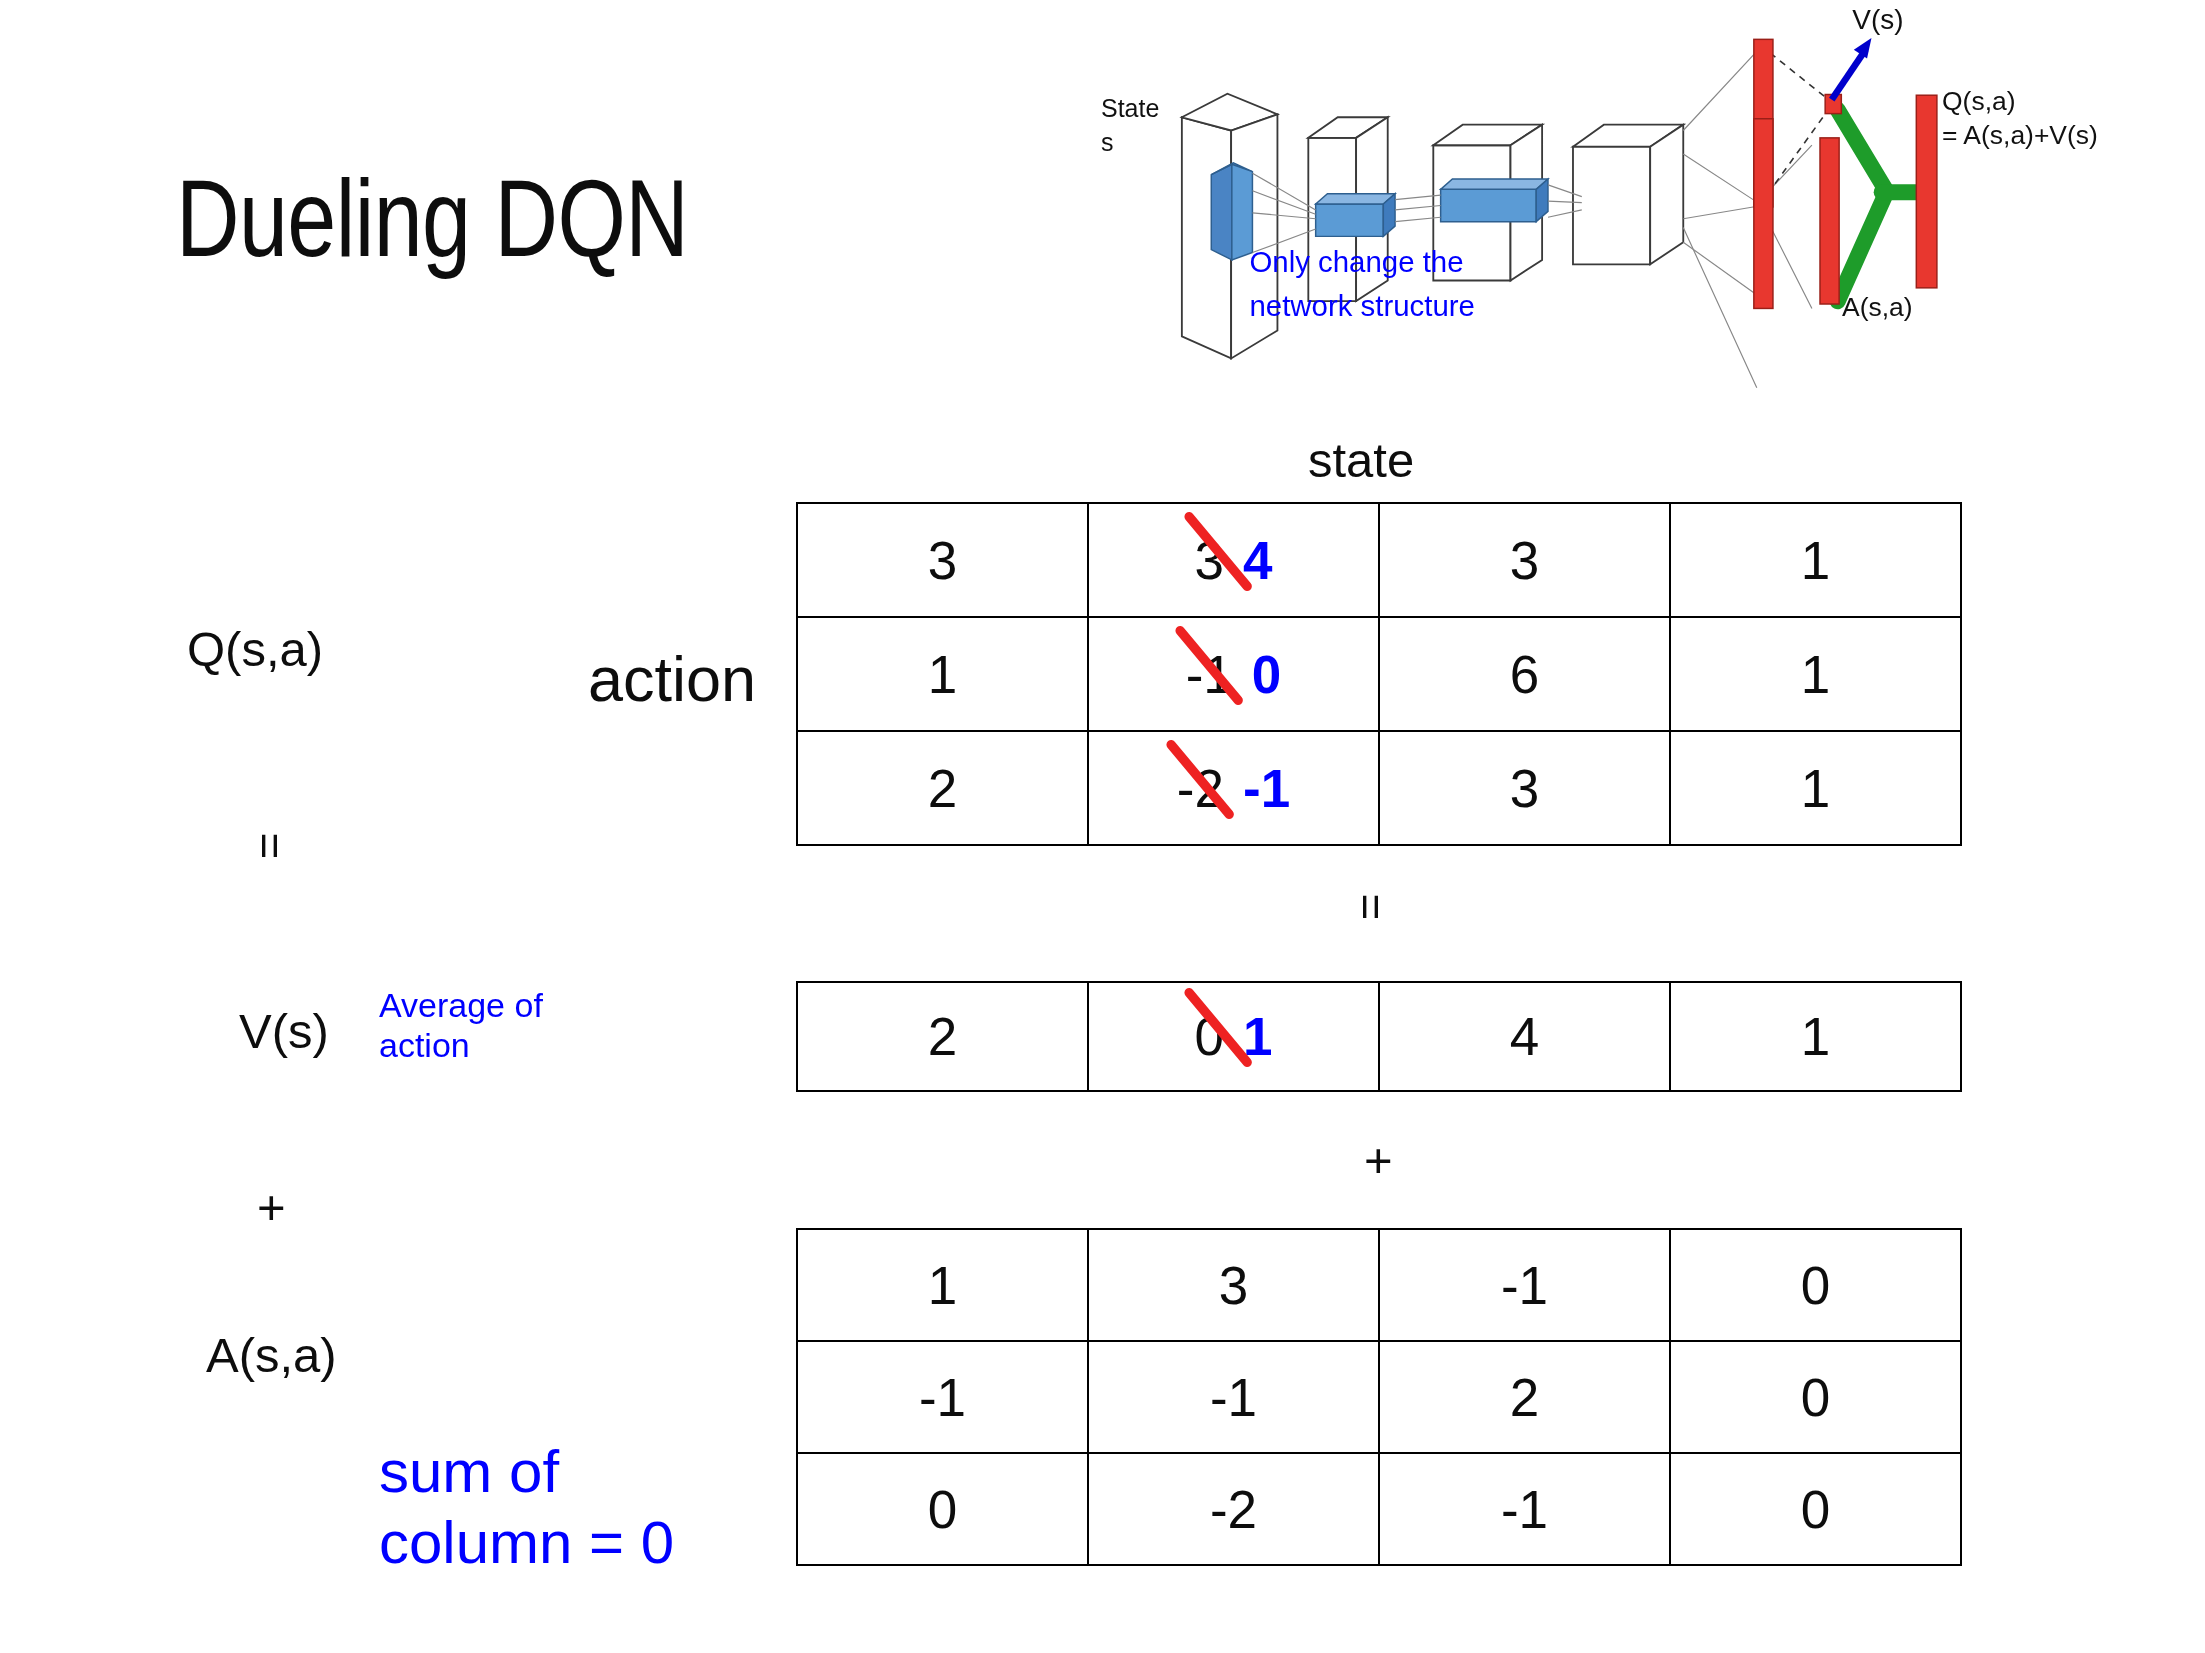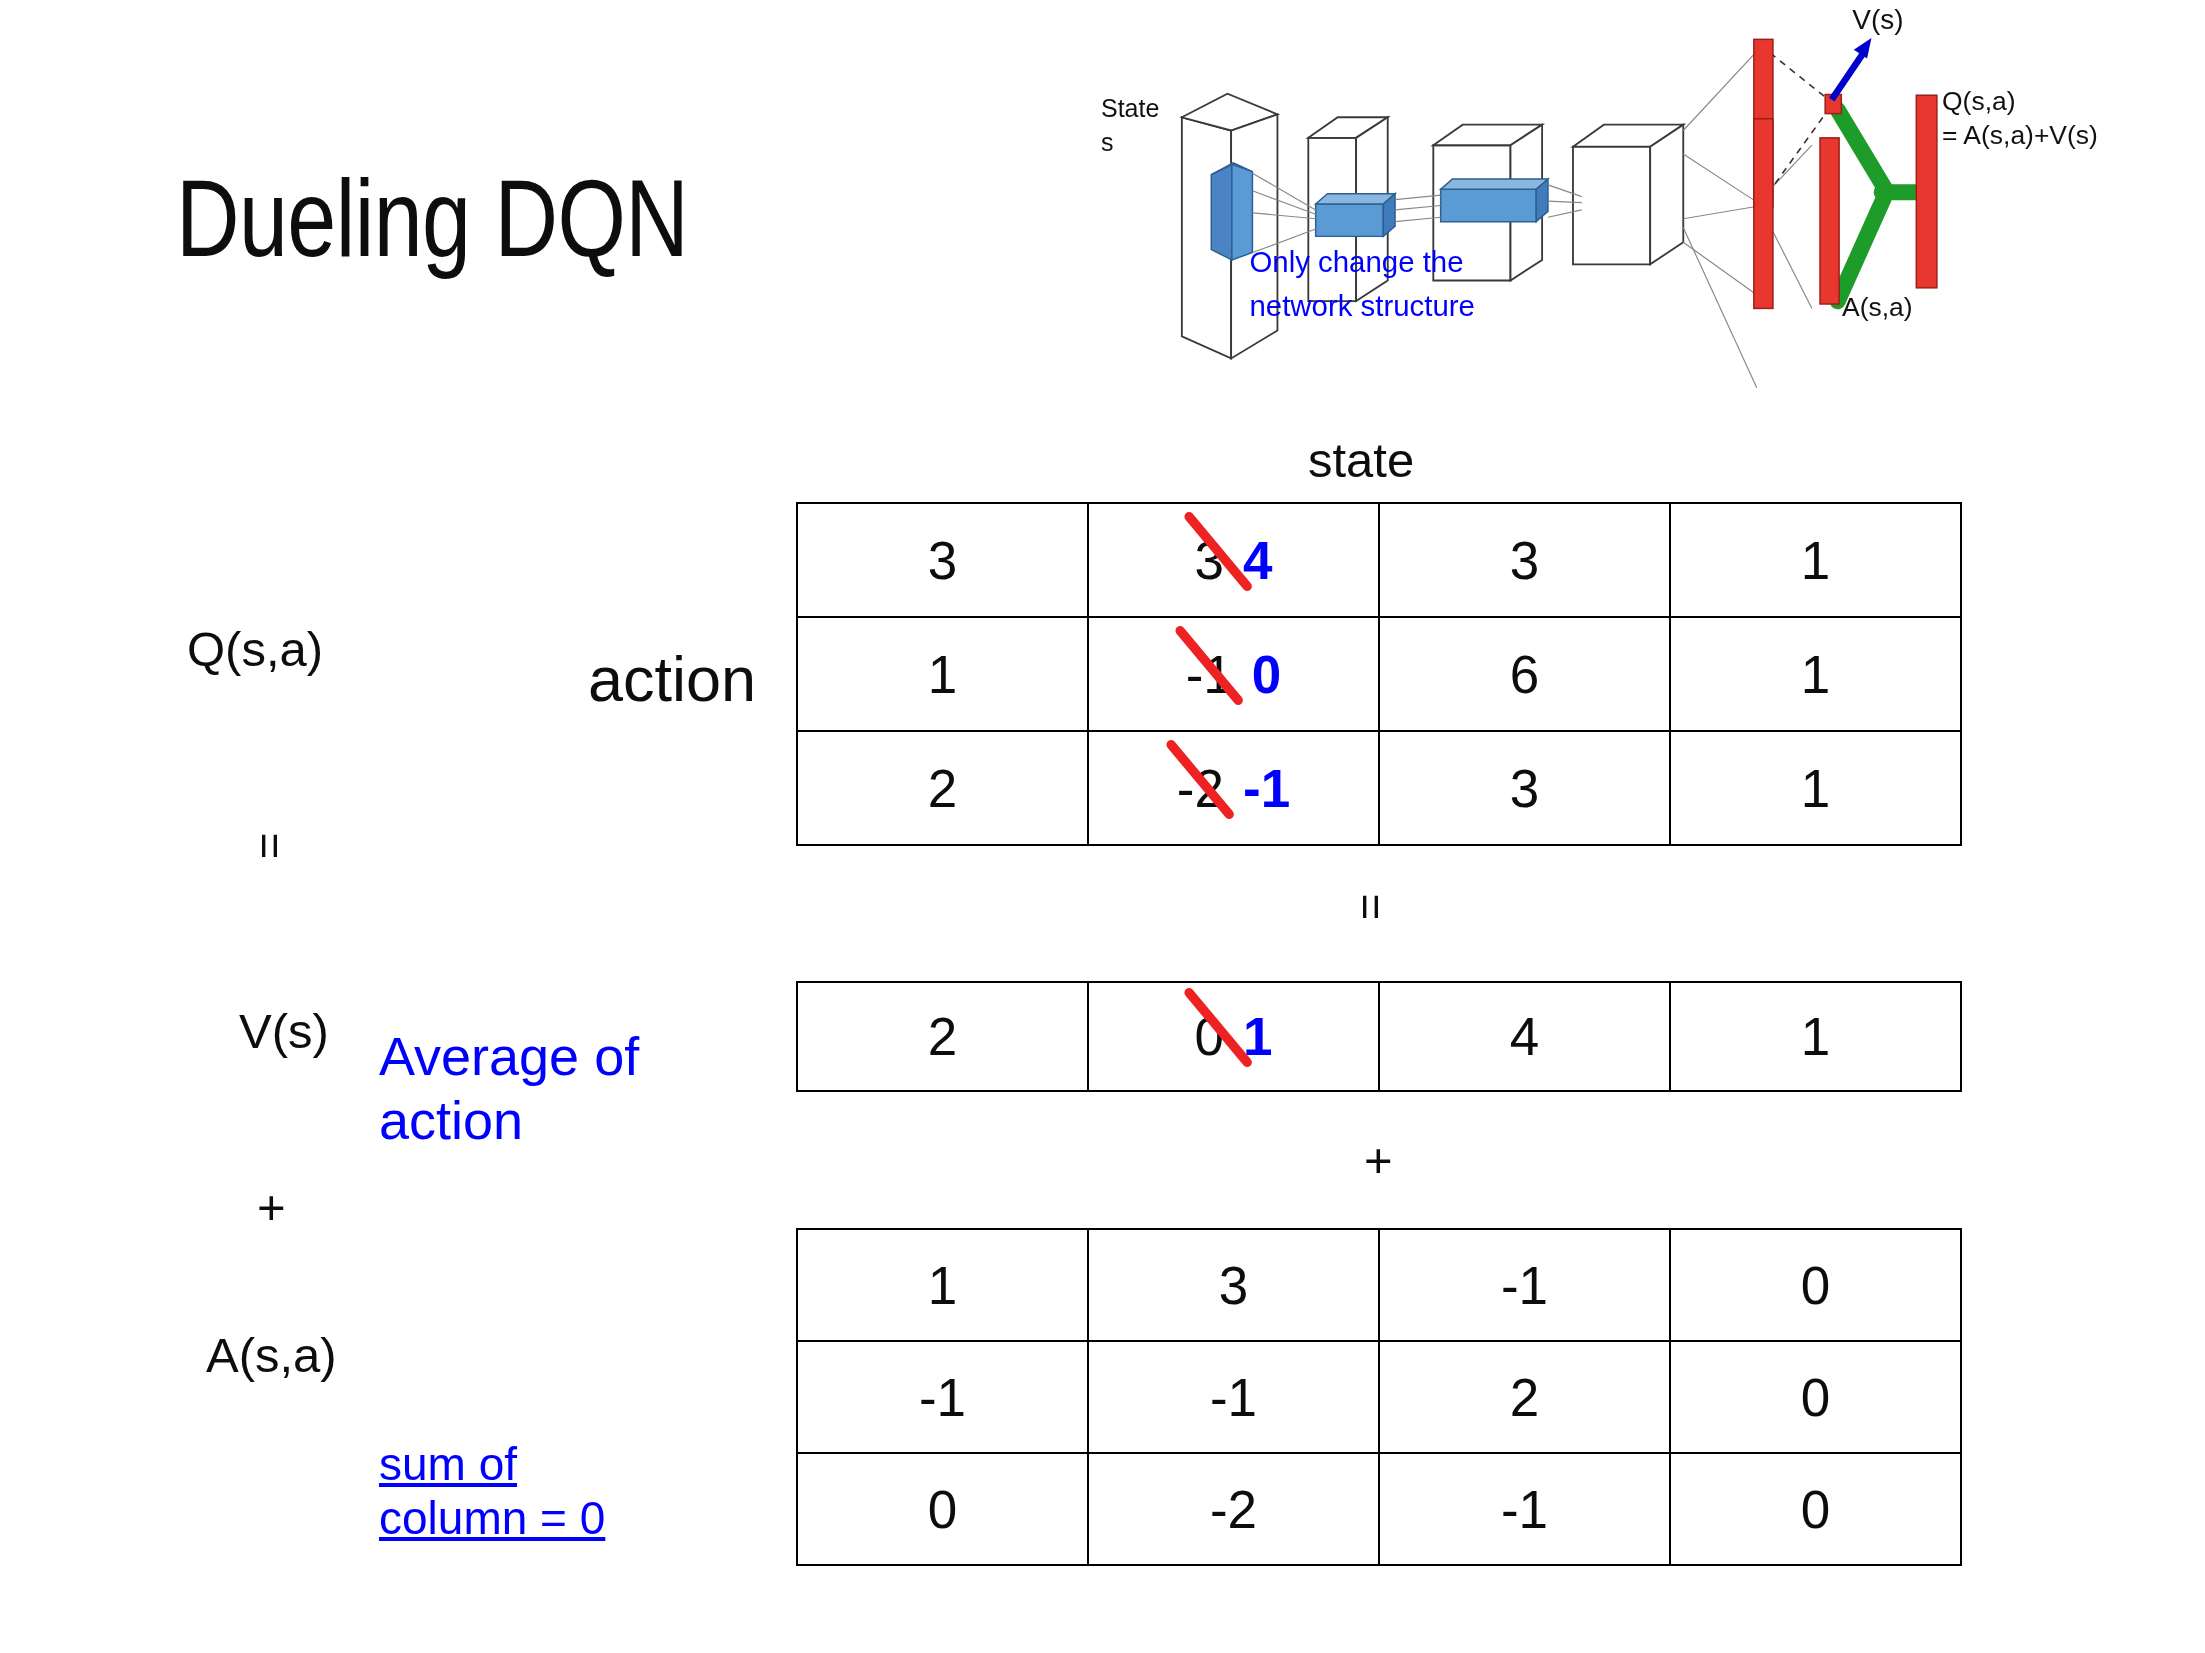--- a/index.html
+++ b/index.html
@@ -58,22 +58,22 @@
     white-space:nowrap;
     line-height:1;
   }
   #eq-left{ left:257px; top:823px;}
   #eq-mid{ left:1358px; top:884px;}
 
   .plus-sign{ color:#0d0d0d; font-size:49px; line-height:1;}
   #plus-left{ left:257px; top:1183px;}
   #plus-mid{ left:1364px; top:1136px;}
 
-  #avg-note{ left:379px; top:1025px; font-size:54px; line-height:1.18;}
-  #sum-note{ left:379px; top:1437px; font-size:46px; line-height:1.18;text-decoration:underline;}
+  #avg-note{ left:379px; top:985px; font-size:34px; line-height:1.18;}
+  #sum-note{ left:379px; top:1437px; font-size:60px; line-height:1.18;}
 
   
   .grid{
     position:absolute;
     border-collapse:collapse;
     table-layout:fixed;
     background:#ffffff;
   }
   .grid td{
     border:2.2px solid #000000;

